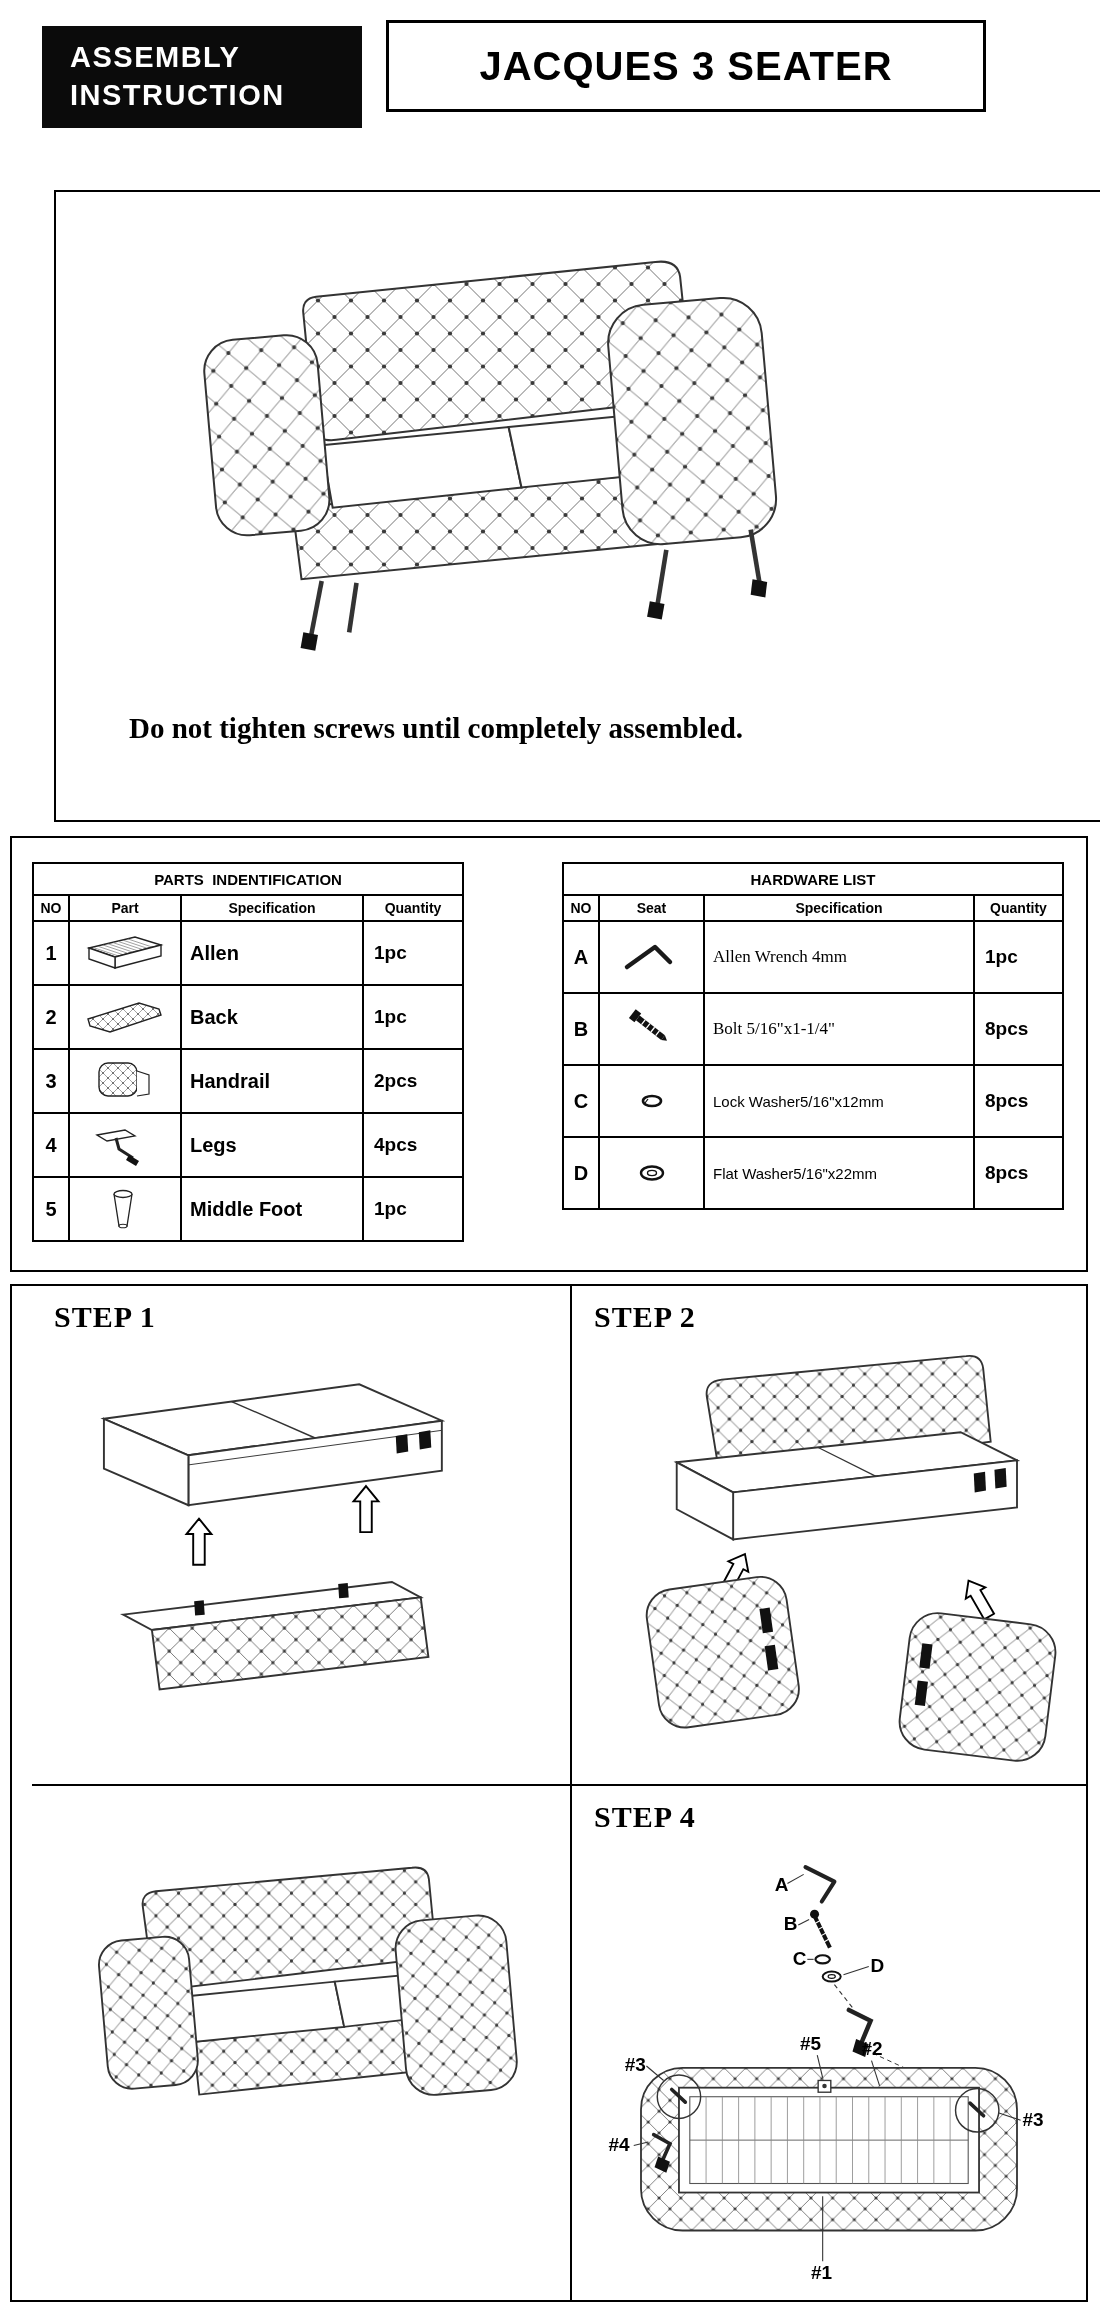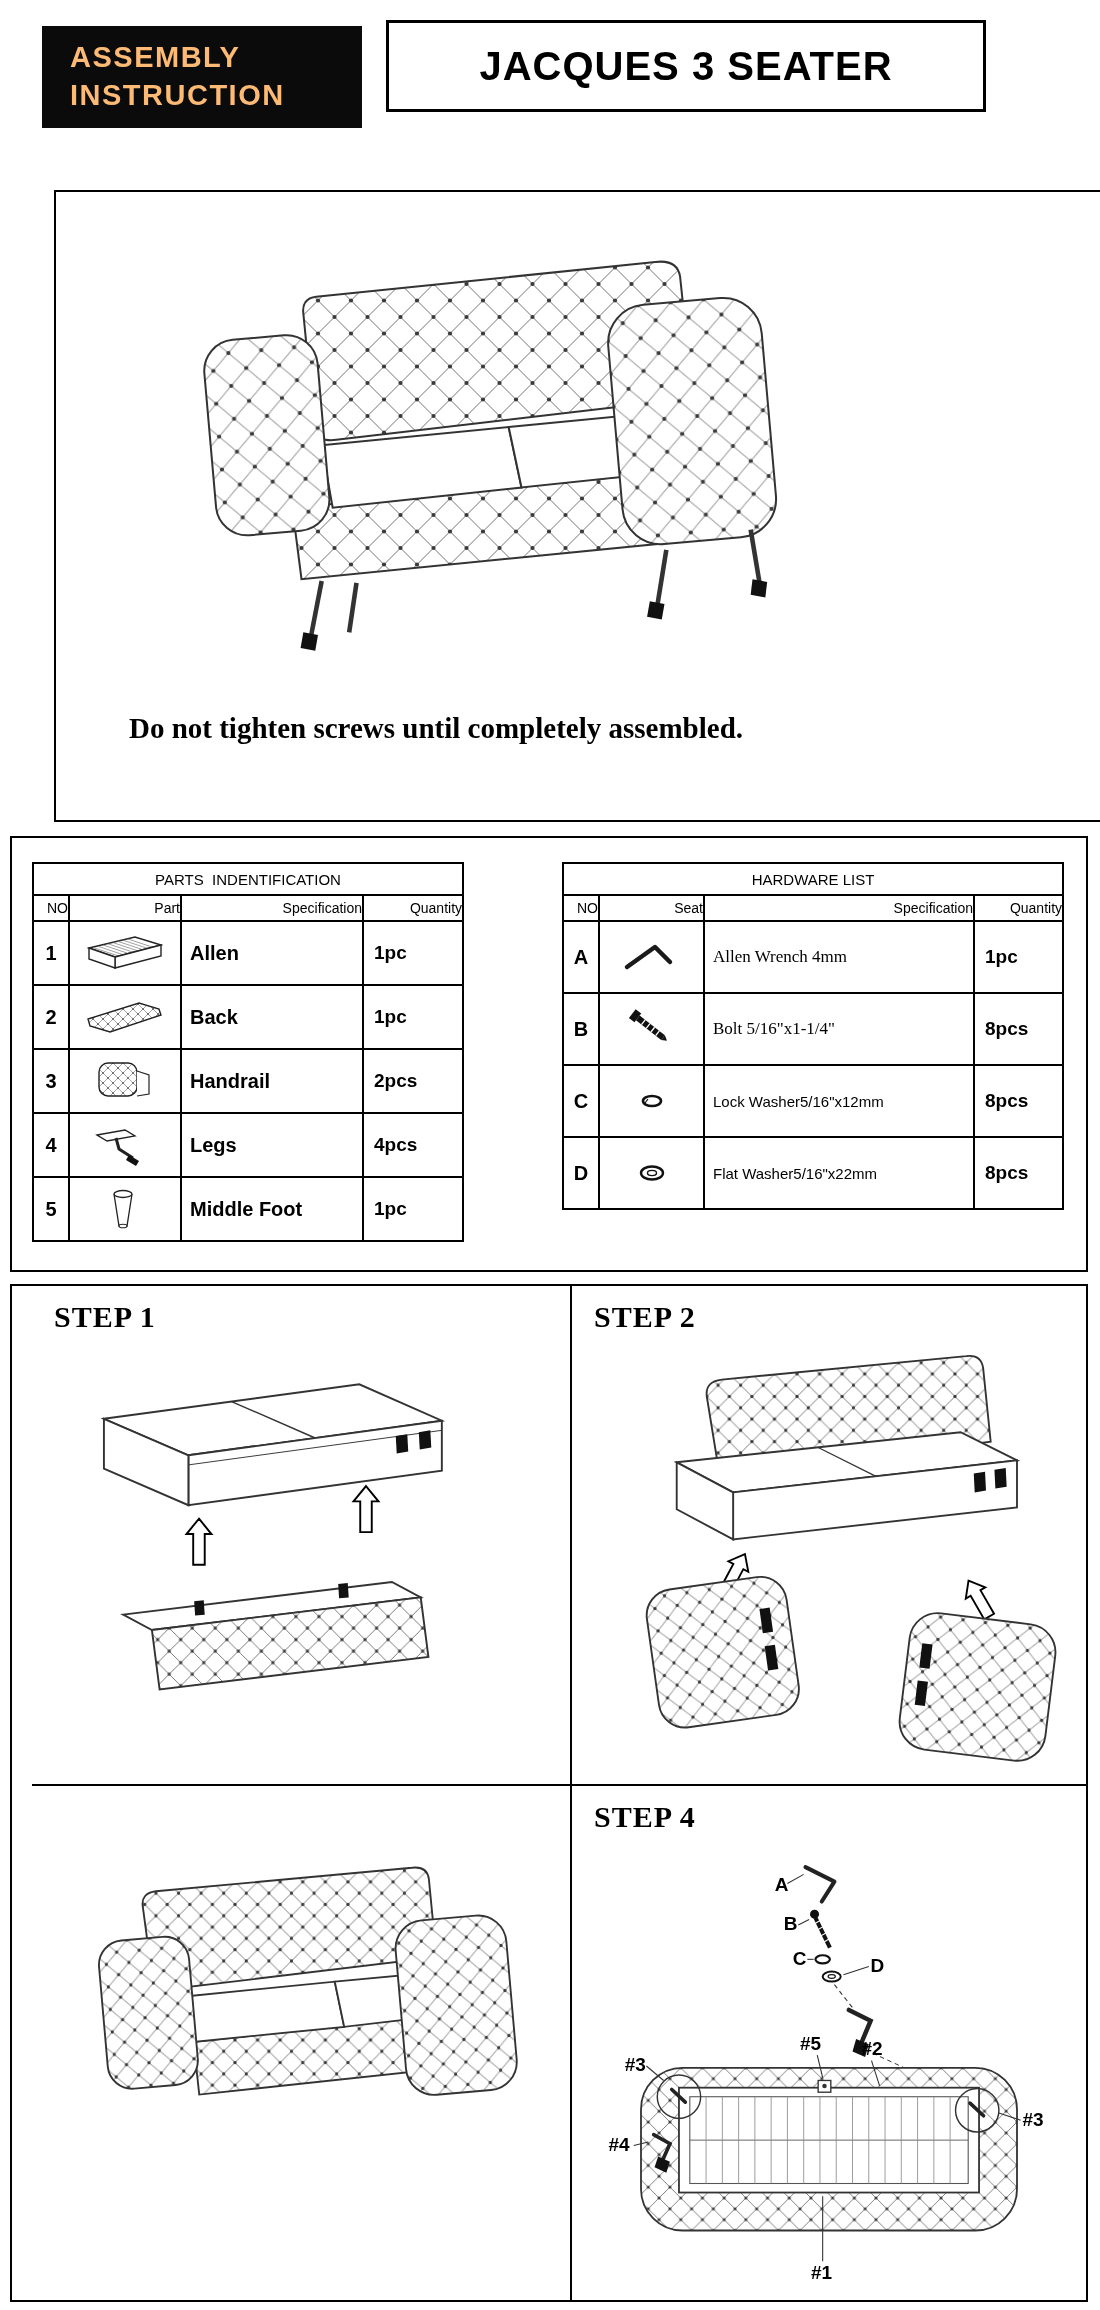--- a/index.html
+++ b/index.html
@@ -1,21 +1,21 @@
 <!DOCTYPE html>
 <html><head>
 <meta charset="utf-8">
 <style>
   html,body { margin:0; padding:0; background:#fff; }
   .page { position:relative; width:1100px; height:2310px; background:#fff; color:#000;
           font-family:"Liberation Sans", sans-serif; overflow:hidden; }
 
   
   .badge { position:absolute; left:42px; top:26px; width:320px; height:102px; background:#0b0b0b;
-           color:#fdba74; display:flex; flex-direction:column; justify-content:center;
+           color:#ffffff; display:flex; flex-direction:column; justify-content:center;
            padding-left:28px; box-sizing:border-box; }
   .badge div { font-size:29px; font-weight:bold; letter-spacing:1.5px; line-height:1.3; }
   .title-box { position:absolute; left:386px; top:20px; width:600px; height:92px;
                border:3px solid #000; box-sizing:border-box; display:flex; align-items:center;
                justify-content:center; font-size:40px; font-weight:bold; letter-spacing:1px; }
 
   
   .panel { position:absolute; left:10px; width:1078px; border:2px solid #000;
            box-sizing:border-box; background:#fff; }
   .hero { top:190px; height:632px;margin-left:44px; }
@@ -28,22 +28,22 @@
   table { border-collapse:collapse; position:absolute; top:24px; background:#fff; table-layout:fixed; }
   .parts-table { left:20px; width:430px; }
   .hardware-table { left:550px; width:500px; }
   td { border:2px solid #000; padding:0; vertical-align:middle; overflow:hidden; }
   td.c-no { text-align:center; font-weight:bold; font-size:20px; }
   td.c-icon { text-align:center; }
   .parts-table td.c-spec { font-weight:bold; font-size:20px; padding-left:8px; }
   .hardware-table td.c-spec { font-size:15px; padding-left:8px;border-radius:29px; }
   .hardware-table tr.hw-serif td.c-spec { font-family:"Liberation Serif", serif; font-size:17px; }
   td.c-qty { font-weight:bold; font-size:19px; padding-left:10px; }
-  .t-title td { height:30px; text-align:center; font-weight:normal; font-size:15px; white-space:pre; }
-  .t-head td { height:24px; text-align:right; font-weight:normal; font-size:14px; }
+  .t-title td { height:30px; text-align:center; font-weight:bold; font-size:15px; white-space:pre; }
+  .t-head td { height:24px; text-align:center; font-weight:bold; font-size:14px; }
   .parts-table .t-row td { height:62px; }
   .hardware-table .t-row td { height:70px; }
   td svg { display:block; margin:0 auto; }
 
   
   .steps { position:absolute; left:10px; top:1284px; width:1078px; height:1018px;
            border:2px solid #000; box-sizing:border-box;
            display:grid; grid-template-columns:540px auto; grid-template-rows:500px auto;padding-left:20px; }
   .step-cell { position:relative; box-sizing:border-box; padding:14px 0 0 22px; background:#fff; }
   .cell-tl, .cell-tr { border-bottom:2px solid #000; }

